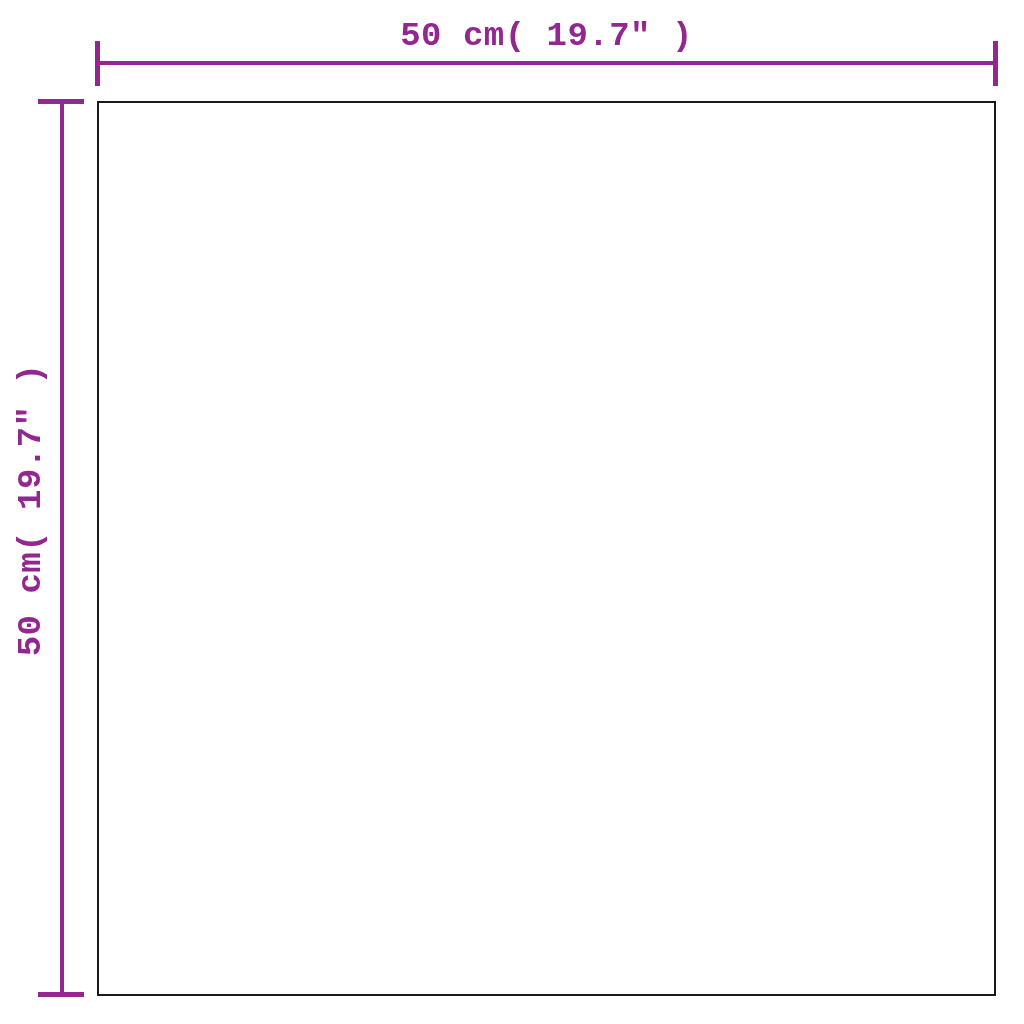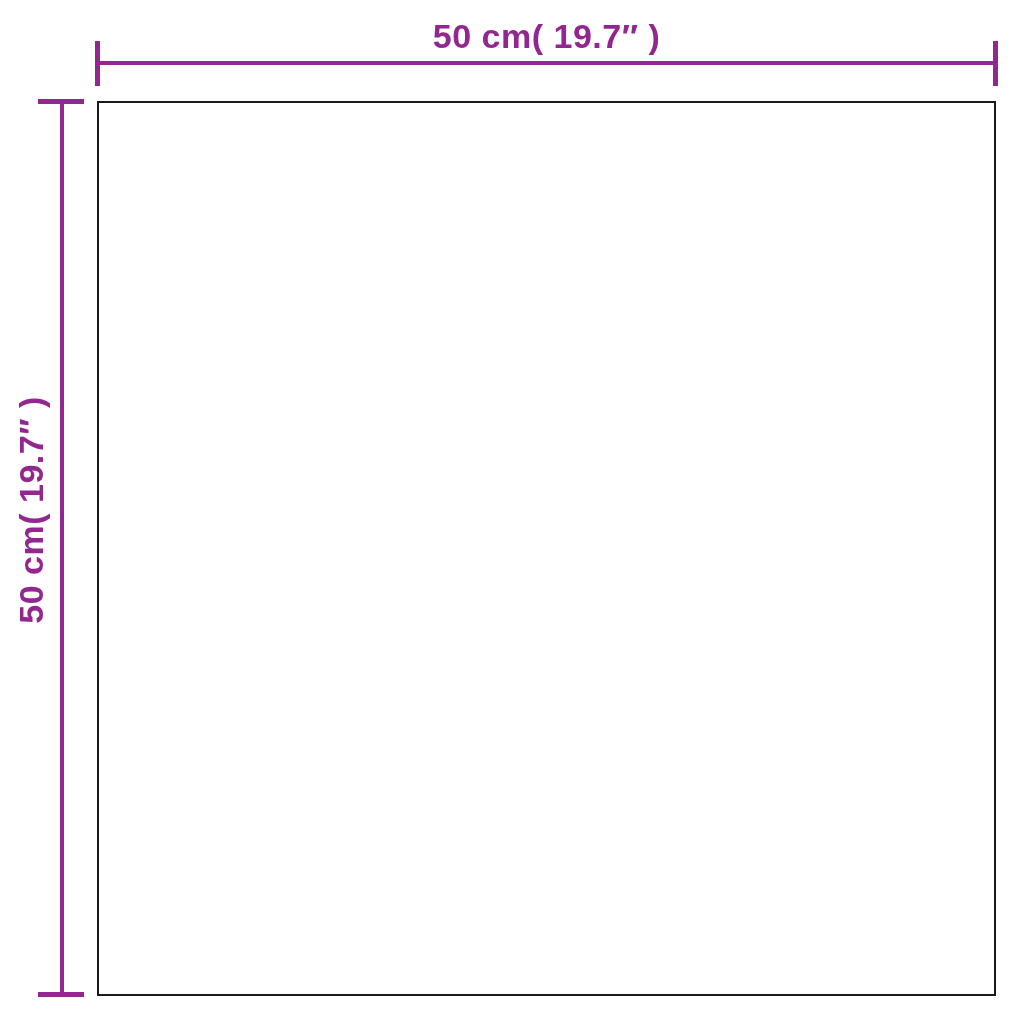--- a/index.html
+++ b/index.html
@@ -5,21 +5,21 @@
   html, body {
     margin: 0;
     padding: 0;
   }
   .canvas {
     position: relative;
     width: 1024px;
     height: 1024px;
     background: var(--color-background, #ffffff);
     overflow: hidden;
-    font-family: Liberation Sans, sans-serif;
+    font-family: Liberation Mono, monospace;
   }
   
   .square {
     position: absolute;
     left: 97px;
     top: 101px;
     width: 899px;
     height: 895px;
     box-sizing: border-box;
     border: 2.5px solid var(--color-outline, #1a1a1a);

